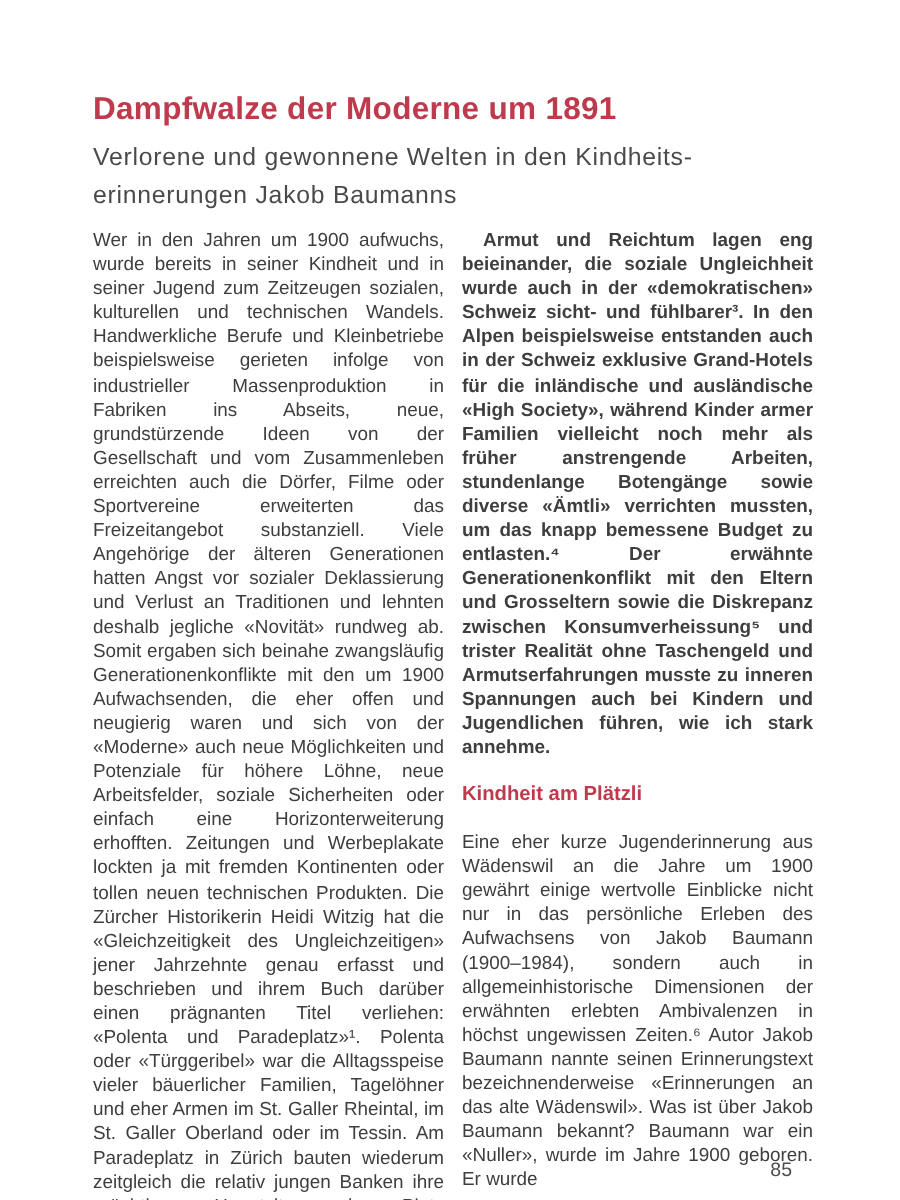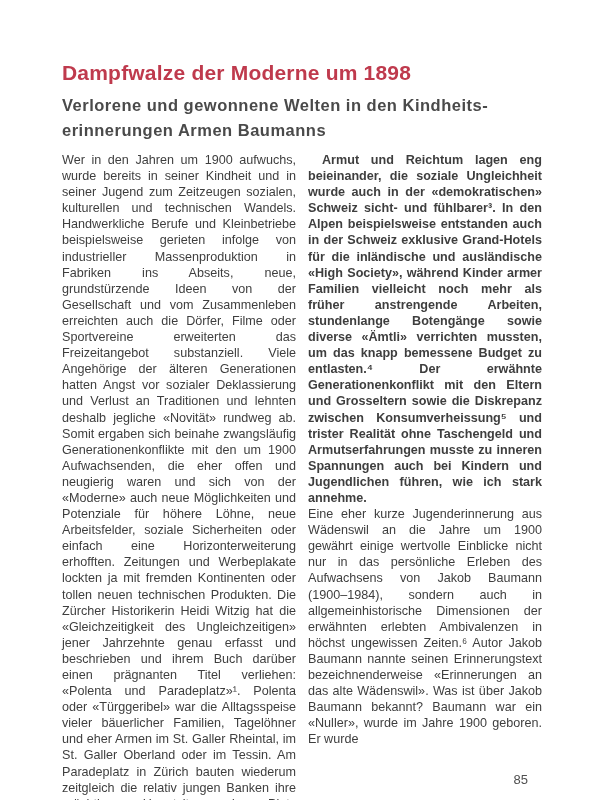--- a/index.html
+++ b/index.html
@@ -18,21 +18,21 @@
     position:relative;width:600px;height:800px;
     padding:60px 58px 0 62px;overflow:hidden;
   }
   .title{
     margin:0;color:var(--accent);
     font-size:21px;line-height:26px;font-weight:700;
     letter-spacing:.2px;
   }
   .subtitle{
     margin:7px 0 0 0;color:var(--subtitle-text);
-    font-size:16.5px;line-height:25px;font-weight:700;
+    font-size:16.5px;line-height:25px;font-weight:400;
     letter-spacing:.5px;
   }
   .columns{
     display:flex;gap:12px;margin-top:9px;
   }
   .col{
     width:234px;flex:0 0 234px;
     color:var(--body-text);
     font-size:12.6px;line-height:16.1px;
     text-align:justify;
@@ -47,35 +47,36 @@
   .page-number{
     position:absolute;top:772px;right:72px;
     color:#4f4f4f;font-size:13px;text-align:center;
   }
 </style>
 </head>
 <body>
 
 <div class="page">
 
-  <h1 class="title">Dampfwalze der Moderne um 1898</h1>
+  <h1 class="title">Dampfwalze der Moderne um 1891</h1>
 
   <h2 class="subtitle">
     <span>Verlorene und gewonnene Welten in den Kindheits-</span><br>
-    <span>erinnerungen Armen Baumanns</span>
+    <span>erinnerungen Jakob Baumanns</span>
   </h2>
 
   <div class="columns">
 
     <div class="col">
       <p>Wer in den Jahren um 1900 aufwuchs, wurde bereits in seiner Kindheit und in seiner Jugend zum Zeitzeugen sozialen, kulturellen und technischen Wandels. Handwerkliche Berufe und Kleinbetriebe beispielsweise gerieten infolge von industrieller Massenproduktion in Fabriken ins Abseits, neue, grundstürzende Ideen von der Gesellschaft und vom Zusammenleben erreichten auch die Dörfer, Filme oder Sportvereine erweiterten das Freizeitangebot substanziell. Viele Angehörige der älteren Generationen hatten Angst vor sozialer Deklassierung und Verlust an Traditionen und lehnten deshalb jegliche «Novität» rundweg ab. Somit ergaben sich beinahe zwangsläufig Generationenkonflikte mit den um 1900 Aufwachsenden, die eher offen und neugierig waren und sich von der «Moderne» auch neue Möglichkeiten und Potenziale für höhere Löhne, neue Arbeitsfelder, soziale Sicherheiten oder einfach eine Horizonterweiterung erhofften. Zeitungen und Werbeplakate lockten ja mit fremden Kontinenten oder tollen neuen technischen Produkten. Die Zürcher Historikerin Heidi Witzig hat die «Gleichzeitigkeit des Ungleichzeitigen» jener Jahrzehnte genau erfasst und beschrieben und ihrem Buch darüber einen prägnanten Titel verliehen: «Polenta und Paradeplatz»¹. Polenta oder «Türggeribel» war die Alltagsspeise vieler bäuerlicher Familien, Tagelöhner und eher Armen im St. Galler Rheintal, im St. Galler Oberland oder im Tessin. Am Paradeplatz in Zürich bauten wiederum zeitgleich die relativ jungen Banken ihre prächtigen Hauptsitze, der Platz avancierte</p>
     </div>
 
     <div class="col">
       <p class="indent">Armut und Reichtum lagen eng beieinander, die soziale Ungleichheit wurde auch in der «demokratischen» Schweiz sicht- und fühlbarer³. In den Alpen beispielsweise entstanden auch in der Schweiz exklusive Grand-Hotels für die inländische und ausländische «High Society», während Kinder armer Familien vielleicht noch mehr als früher anstrengende Arbeiten, stundenlange Botengänge sowie diverse «Ämtli» verrichten mussten, um das knapp bemessene Budget zu entlasten.⁴ Der erwähnte Generationenkonflikt mit den Eltern und Grosseltern sowie die Diskrepanz zwischen Konsumverheissung⁵ und trister Realität ohne Taschengeld und Armutserfahrungen musste zu inneren Spannungen auch bei Kindern und Jugendlichen führen, wie ich stark annehme.</p>
+      <h3 class="section-heading">Kindheit am Plätzli</h3>
       <p>Eine eher kurze Jugenderinnerung aus Wädenswil an die Jahre um 1900 gewährt einige wertvolle Einblicke nicht nur in das persönliche Erleben des Aufwachsens von Jakob Baumann (1900–1984), sondern auch in allgemeinhistorische Dimensionen der erwähnten erlebten Ambivalenzen in höchst ungewissen Zeiten.⁶ Autor Jakob Baumann nannte seinen Erinnerungstext bezeichnenderweise «Erinnerungen an das alte Wädenswil». Was ist über Jakob Baumann bekannt? Baumann war ein «Nuller», wurde im Jahre 1900 geboren. Er wurde</p>
     </div>
 
   </div>
 
   <div class="page-number">85</div>
 
 </div>
 
 </body></html>

